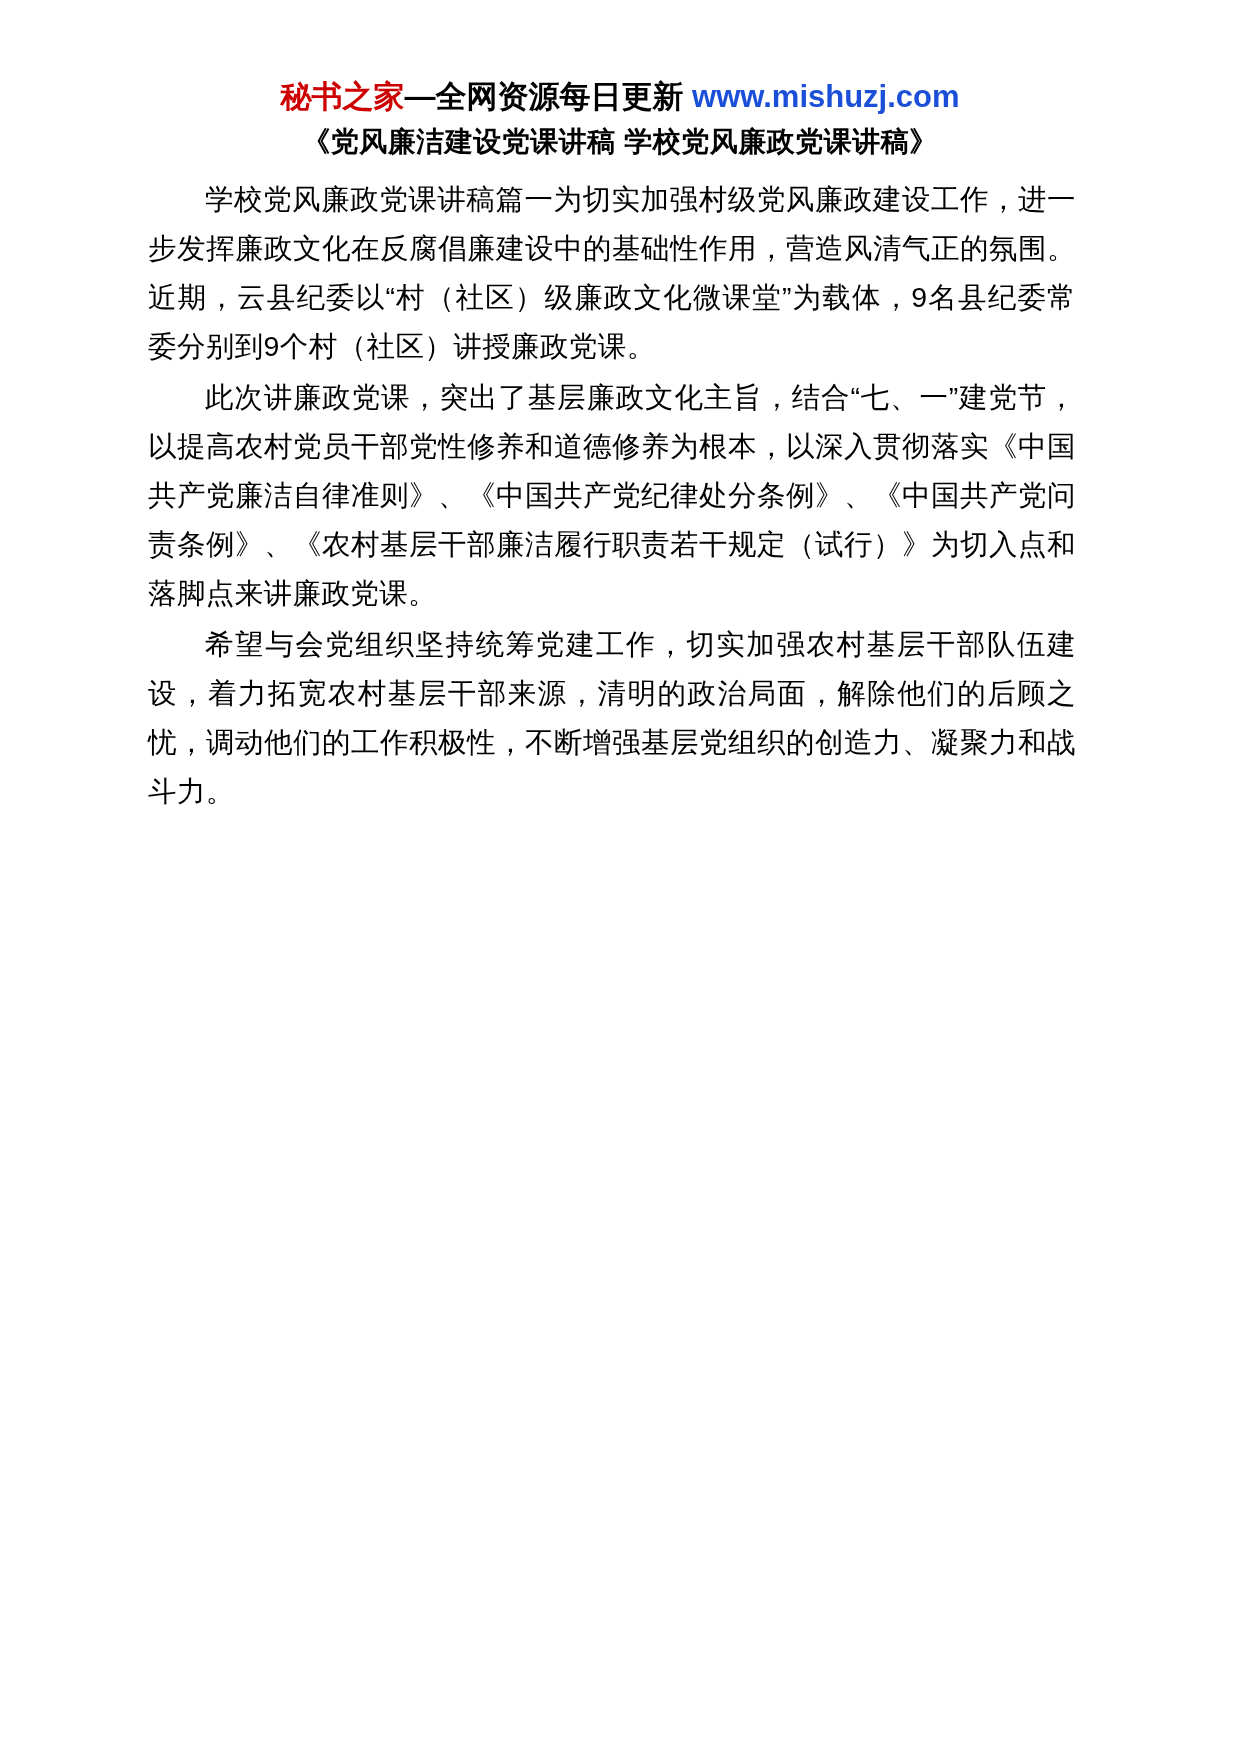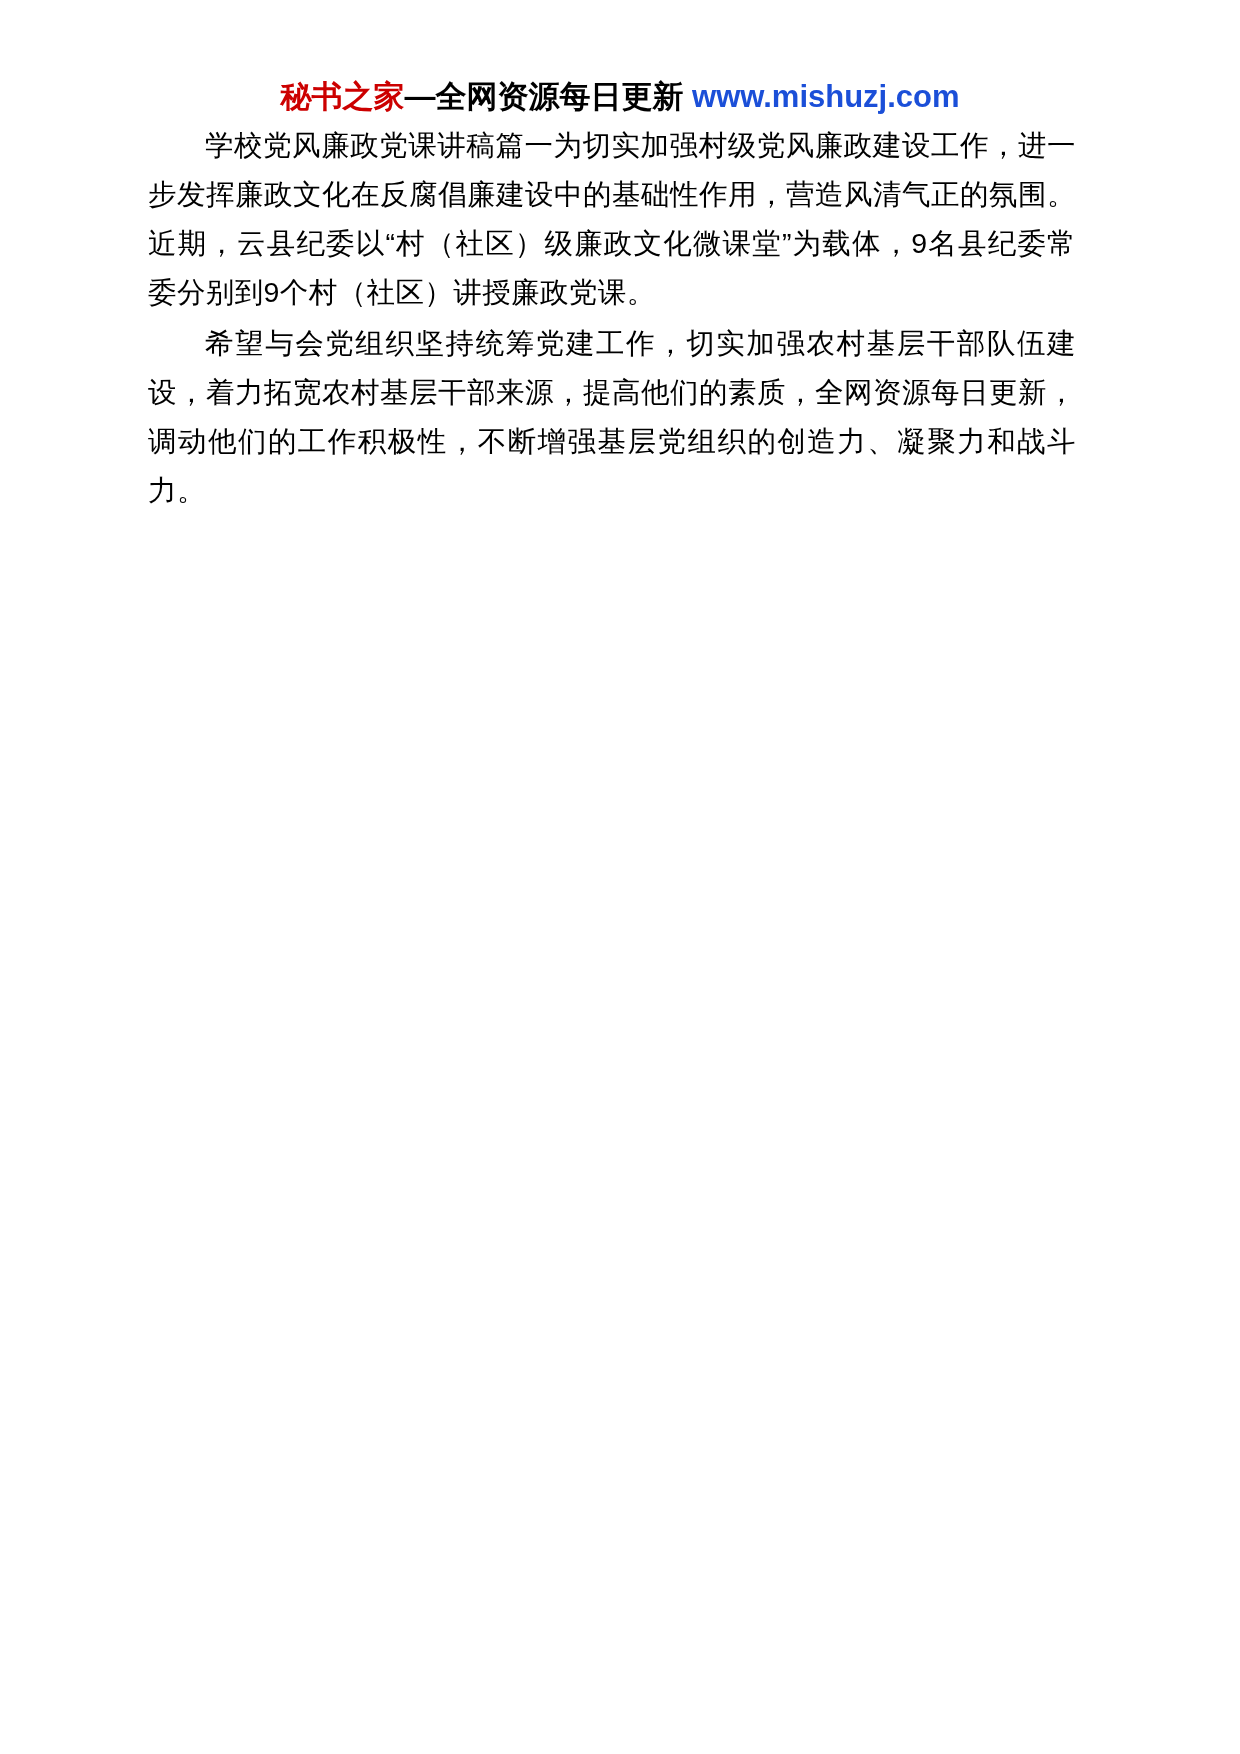--- a/index.html
+++ b/index.html
@@ -62,17 +62,19 @@
 </head>
 <body>
 
 <div class="page">
 
   <div class="watermark">
     <span class="wm-brand">秘书之家</span><span class="wm-dash">—</span><span class="wm-text">全网资源每日更新</span>
     <span class="wm-url">www.mishuzj.com</span>
   </div>
 
+  <div class="doc-title">《党风廉洁建设党课讲稿 学校党风廉政党课讲稿》</div>
 
   <p class="para">学校党风廉政党课讲稿篇一为切实加强村级党风廉政建设工作，进一步发挥廉政文化在反腐倡廉建设中的基础性作用，营造风清气正的氛围。近期，云县纪委以“村（社区）级廉政文化微课堂”为载体，9名县纪委常委分别到9个村（社区）讲授廉政党课。</p>
-  <p class="para">希望与会党组织坚持统筹党建工作，切实加强农村基层干部队伍建设，着力拓宽农村基层干部来源，提高他们的素质，全网资源每日更新，调动他们的工作积极性，不断增强基层党组织的创造力、凝聚力和战斗力。</p>
+  <p class="para">此次讲廉政党课，突出了基层廉政文化主旨，结合“七、一”建党节，以提高农村党员干部党性修养和道德修养为根本，以深入贯彻落实《中国共产党廉洁自律准则》、《中国共产党纪律处分条例》、《中国共产党问责条例》、《农村基层干部廉洁履行职责若干规定（试行）》为切入点和落脚点来讲廉政党课。</p>
+  <p class="para">希望与会党组织坚持统筹党建工作，切实加强农村基层干部队伍建设，着力拓宽农村基层干部来源，清明的政治局面，解除他们的后顾之忧，调动他们的工作积极性，不断增强基层党组织的创造力、凝聚力和战斗力。</p>
 
 </div>
 
 </body></html>

